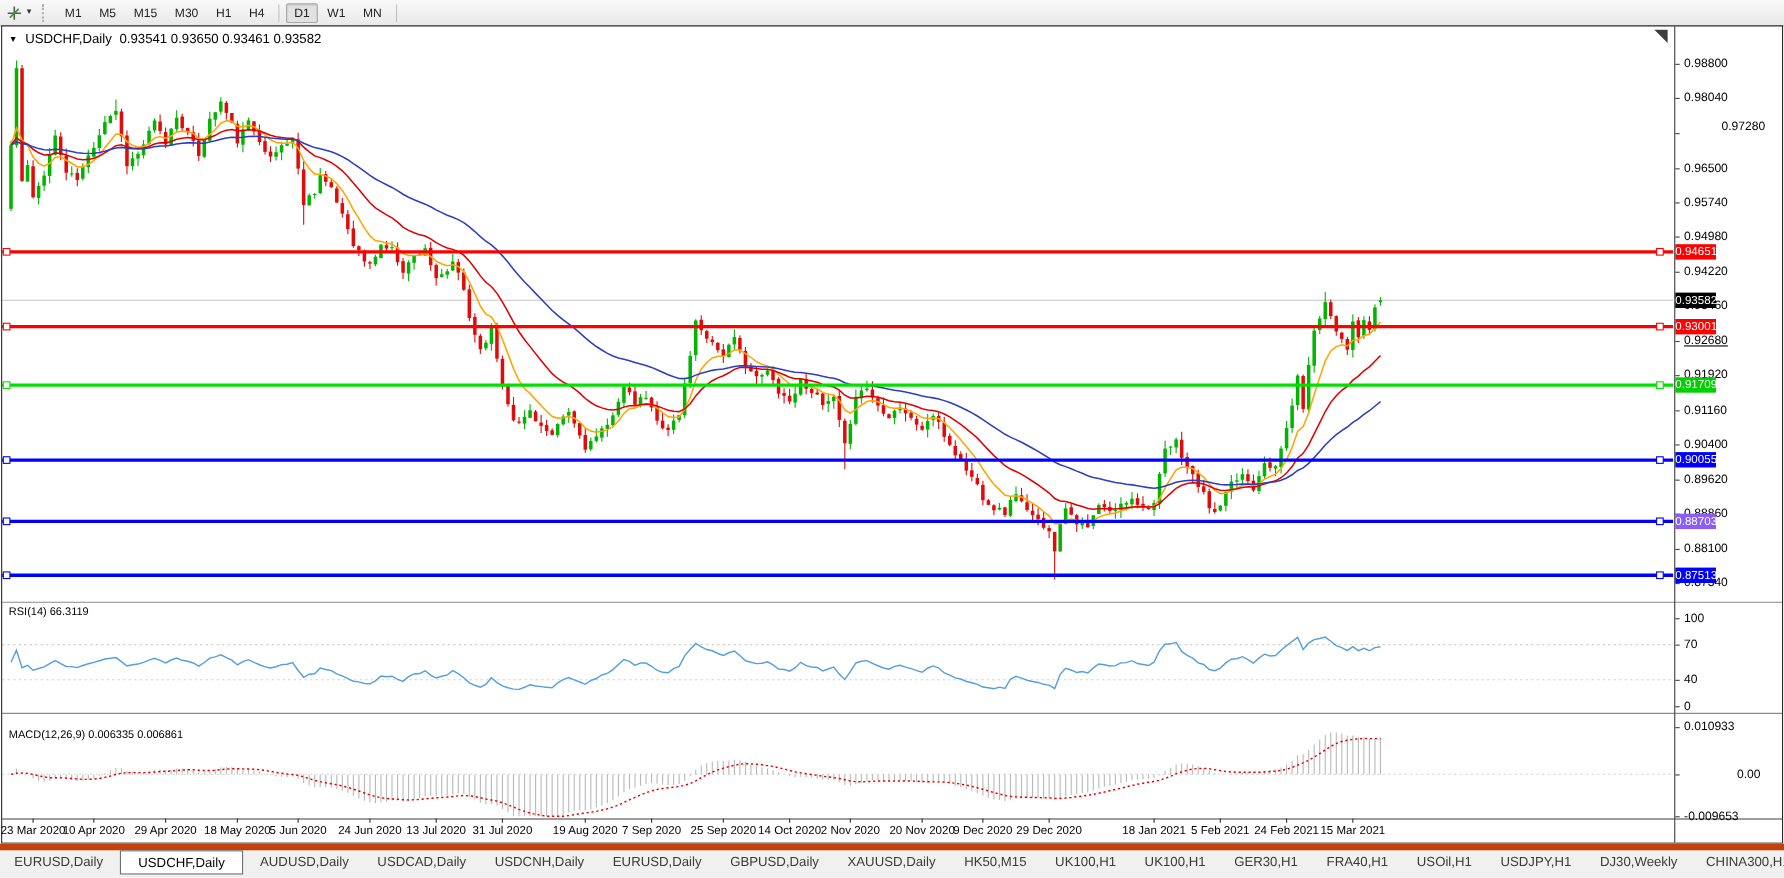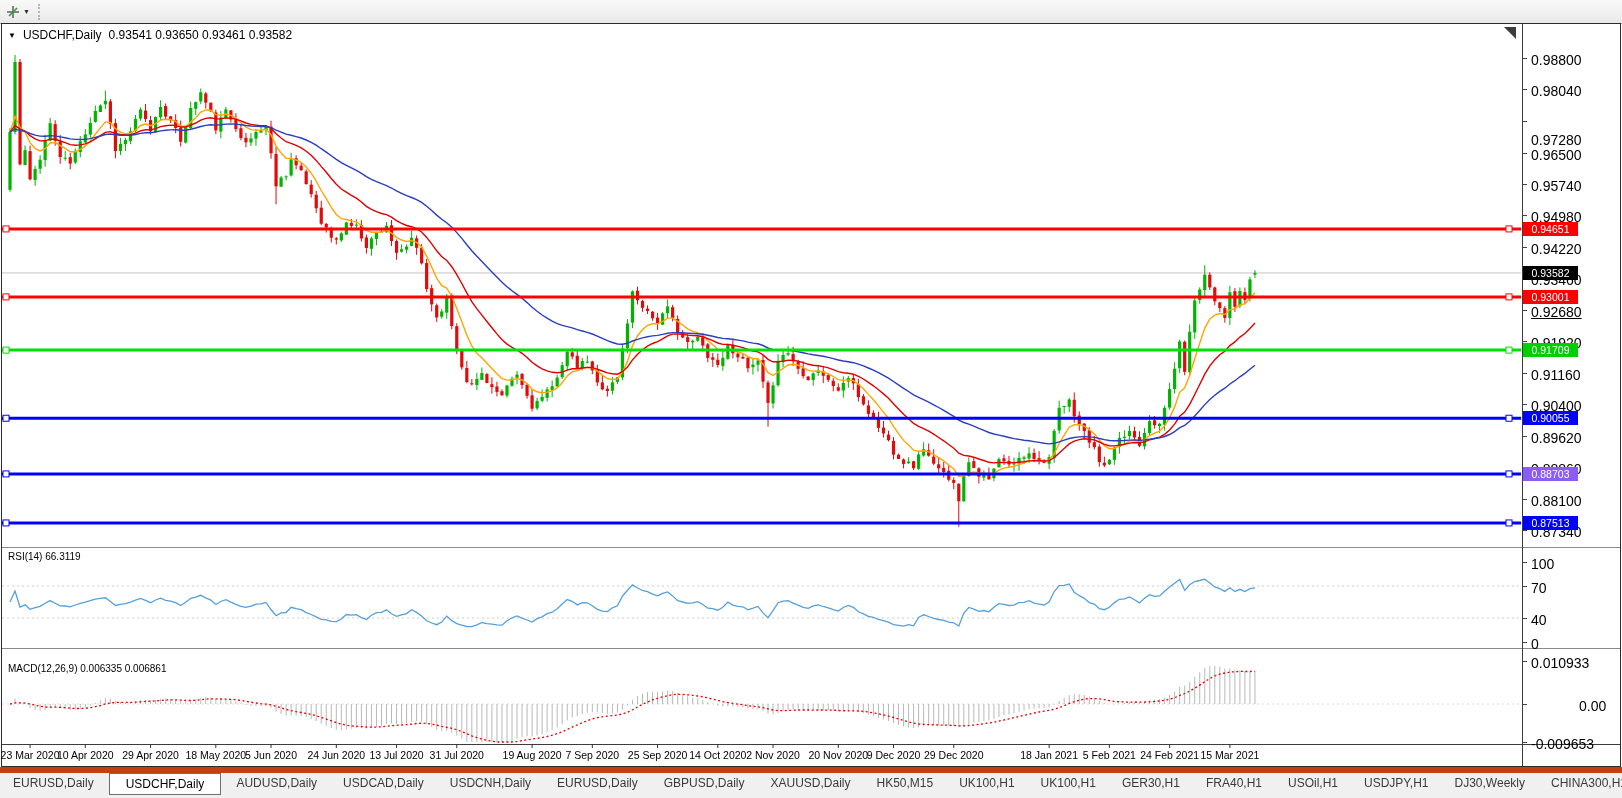--- a/index.html
+++ b/index.html
@@ -10,23 +10,23 @@
   .tb-drop{font-size:7px;color:#333;margin:0 4px 0 2px;}
   .tb-grip{width:3px;height:16px;border-left:2px dotted #b5b5b5;margin:0 8px 0 4px;}
   .tf-btn{font-size:11px;color:#222;padding:2px 6px;margin:0 1px;border:1px solid transparent;border-radius:2px;cursor:default;}
   .tf-btn.active{background:#e2e2e2;border-color:#a9a9a9;box-shadow:inset 0 1px 2px rgba(0,0,0,.12);}
   .tb-sep{width:1px;height:16px;background:#c2c2c2;margin:0 5px;}
   
   .chart-title{position:absolute;left:8px;top:28px;font-size:12px;color:#000;display:flex;align-items:center;gap:7px;z-index:5;}
   .chart-title .dd{font-size:8px;color:#000;}
   .panel-label{position:absolute;left:8px;font-size:10px;color:#000;z-index:5;white-space:nowrap;}
   
-  .tick-label{position:absolute;left:1531px;font-size:14px;color:#000;z-index:4;white-space:nowrap;}
+  .tick-label{position:absolute;left:1531px;font-size:11px;color:#000;z-index:4;white-space:nowrap;}
   .tick-dash{position:absolute;left:1523px;width:4px;height:1px;background:#444;z-index:4;}
-  .badge{position:absolute;left:1523px;width:55px;height:14px;color:#fff;font-size:10.5px;line-height:14px;text-align:center;z-index:6;}
+  .badge{position:absolute;left:1523px;width:37px;height:14px;color:#fff;font-size:10.5px;line-height:14px;text-align:center;z-index:6;}
   
   .date-label{position:absolute;top:749px;font-size:10.5px;color:#000;transform:translateX(-50%);white-space:nowrap;z-index:4;}
   
   #tabbar{position:absolute;left:0;top:767px;width:1622px;height:31px;background:#f0f0f0;border-top:6px solid #c2410c;display:flex;align-items:flex-start;z-index:7;}
   .tab{font-size:12px;color:#3a3a3a;padding:3px 13px;white-space:nowrap;cursor:default;}
   .tab.active{background:#ffffff;border:1px solid #6f6f6f;color:#000;padding:3px 16px;margin:0 2px;}
   .tab-sep{width:1px;height:13px;background:#adadad;}
   svg{position:absolute;left:0;top:0;z-index:2;pointer-events:none;}
   .overlay{position:absolute;z-index:1;}
 </style>
@@ -38,20 +38,33 @@
   <div id="toolbar">
     <span class="tb-icon">
       <svg width="14" height="14" viewBox="0 0 14 14" style="position:static;pointer-events:none">
         <line x1="7" y1="1" x2="7" y2="13" stroke="#555" stroke-width="1.4"></line>
         <line x1="1" y1="7" x2="13" y2="7" stroke="#555" stroke-width="1.4"></line>
         <line x1="3" y1="11" x2="11" y2="3" stroke="#3a9a3a" stroke-width="1.6"></line>
       </svg>
     </span>
     <span class="tb-drop">▼</span>
     <span class="tb-grip"></span>
+    <span id="tf-buttons" style="display:flex;align-items:center;">
+        <span class="tf-btn">M1</span>
+        <span class="tf-btn">M5</span>
+        <span class="tf-btn">M15</span>
+        <span class="tf-btn">M30</span>
+        <span class="tf-btn">H1</span>
+        <span class="tf-btn">H4</span>
+        <span class="tb-sep"></span>
+        <span class="tf-btn active">D1</span>
+        <span class="tf-btn">W1</span>
+        <span class="tf-btn">MN</span>
+        <span class="tb-sep"></span>
+      </span>
   </div>
 
   <div class="overlay" style="left:2px;top:24px;width:1520px;height:720px;"></div>
   <div class="overlay" style="left:1522px;top:24px;width:100px;height:720px;"></div>
   <div class="overlay" style="left:2px;top:744px;width:1520px;height:22px;"></div>
 
   <div class="chart-title">
     <span class="dd">▼</span>
     <span>USDCHF,Daily</span>
     <span>0.93541 0.93650 0.93461 0.93582</span>
@@ -59,21 +72,21 @@
 
   <div class="panel-label" style="top:551px;">RSI(14) 66.3119</div>
   <div class="panel-label" style="top:652px;margin-top:11px;">MACD(12,26,9) 0.006335 0.006861</div>
 
   <div id="scale-labels">
       <div class="tick-dash" style="top: 58.028px;"></div>
       <div class="tick-label" style="top: 52.028px;">0.98800</div>
       <div class="tick-dash" style="top: 89.3324px;"></div>
       <div class="tick-label" style="top: 83.3324px;">0.98040</div>
       <div class="tick-dash" style="top: 120.637px;"></div>
-      <div class="tick-label" style="top: 132px;">0.97280</div>
+      <div class="tick-label" style="top: 109px; margin-left: 34px;">0.97280</div>
       <div class="tick-dash" style="top: 152.765px;"></div>
       <div class="tick-label" style="top: 146.765px;">0.96500</div>
       <div class="tick-dash" style="top: 184.069px;"></div>
       <div class="tick-label" style="top: 178.069px;">0.95740</div>
       <div class="tick-dash" style="top: 215.374px;"></div>
       <div class="tick-label" style="top: 209.374px;">0.94980</div>
       <div class="tick-dash" style="top: 246.678px;"></div>
       <div class="tick-label" style="top: 240.678px;">0.94220</div>
       <div class="tick-dash" style="top: 277.983px;"></div>
       <div class="tick-label" style="top: 271.983px;">0.93460</div>

